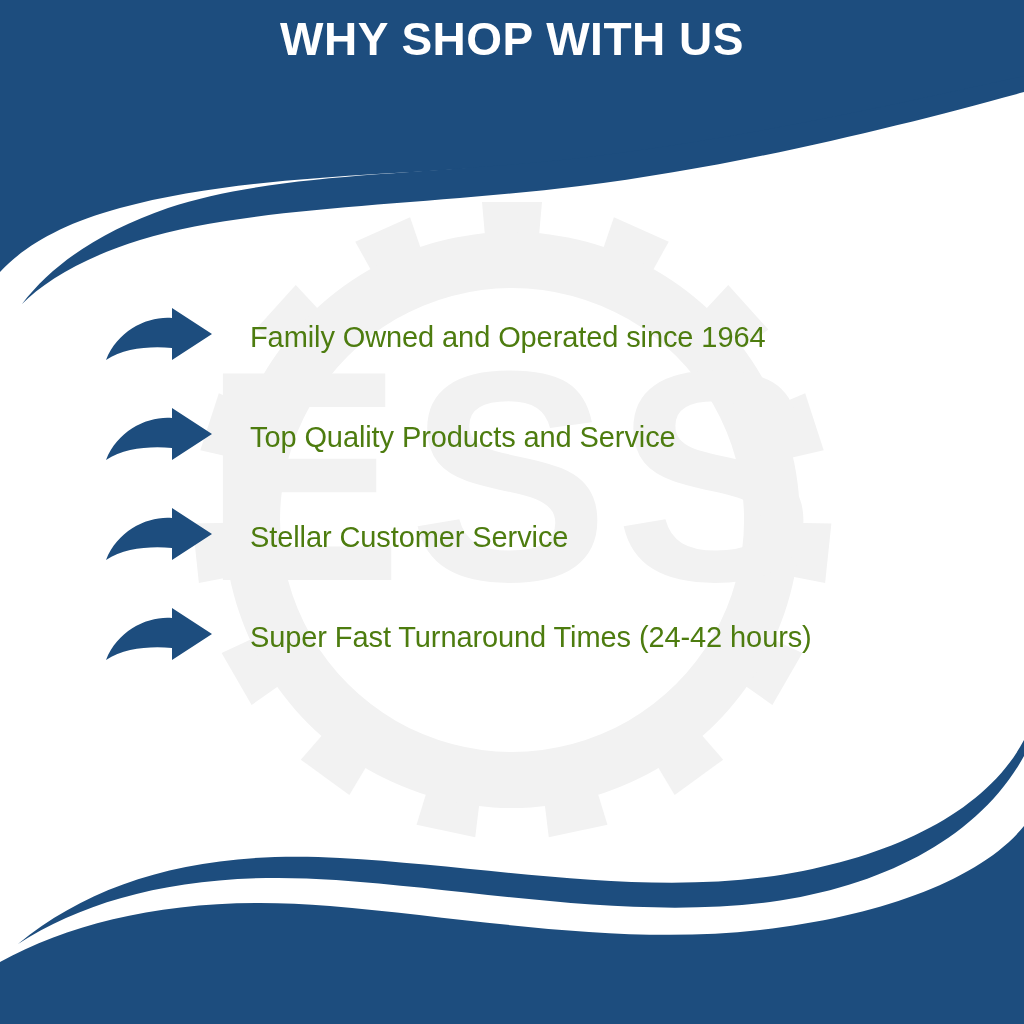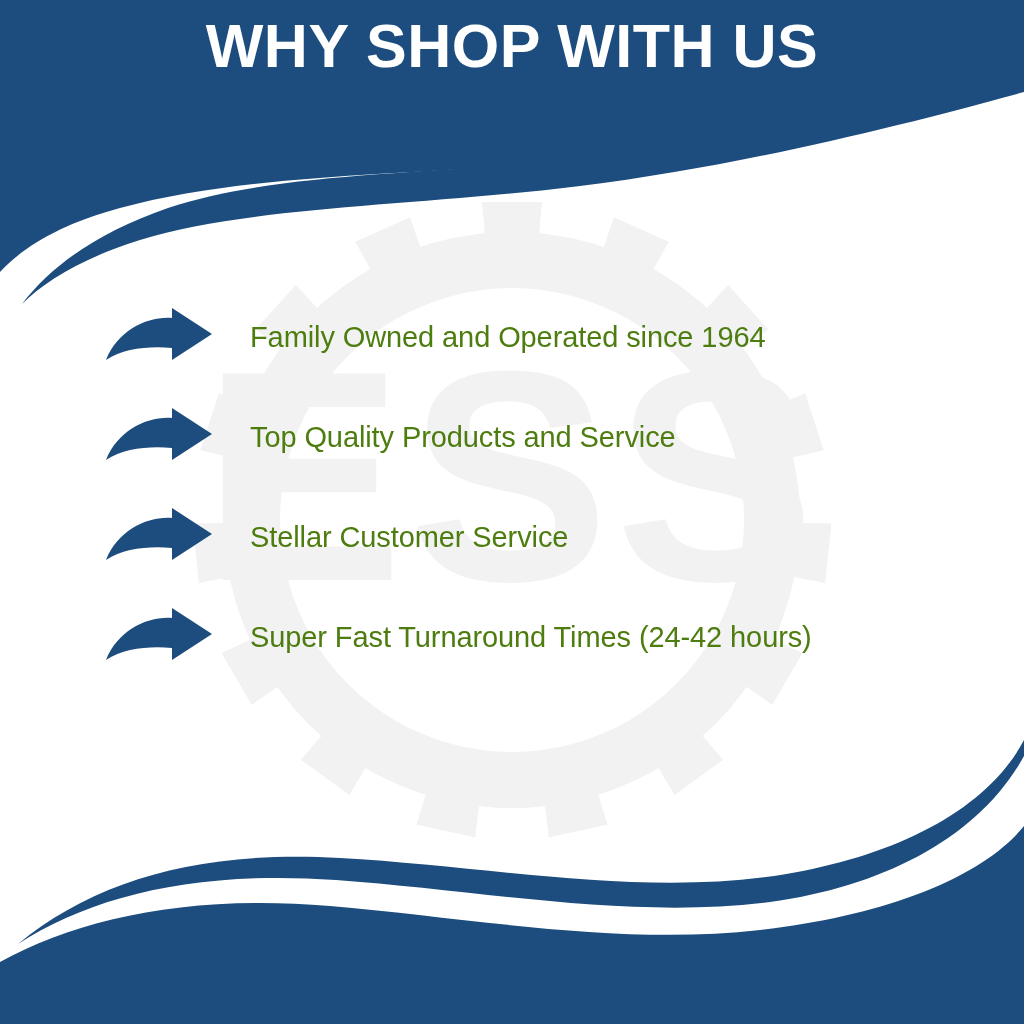--- a/index.html
+++ b/index.html
@@ -34,21 +34,21 @@
   
   #header-title {
     position: absolute;
     left: 0;
     top: 16px;
     width: 1024px;
     text-align: center;
     color: #ffffff;
     font-family: "Liberation Sans", sans-serif;
     font-weight: bold;
-    font-size: 61px;
+    font-size: 46px;
     letter-spacing: 0.5px;
     line-height: 1.0;
     white-space: nowrap;
     z-index: 5;
   }
 
   
   #benefits-list {
     position: absolute;
     left: 0;

